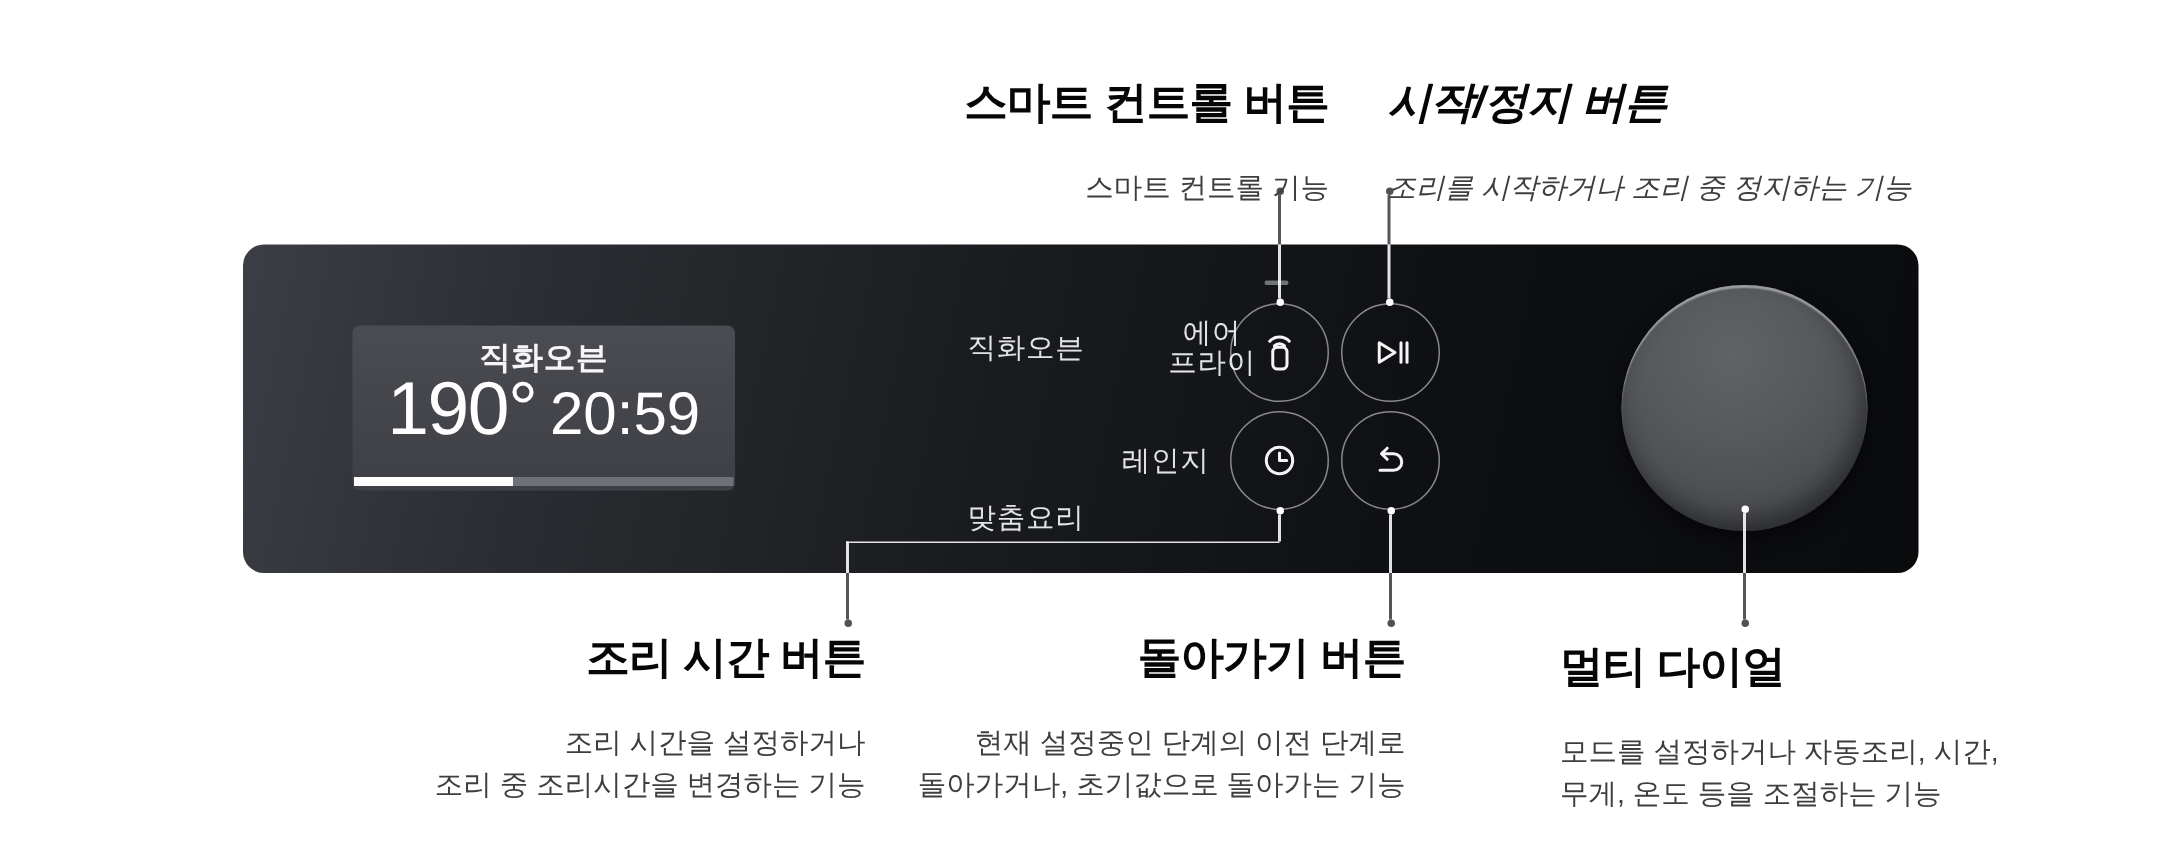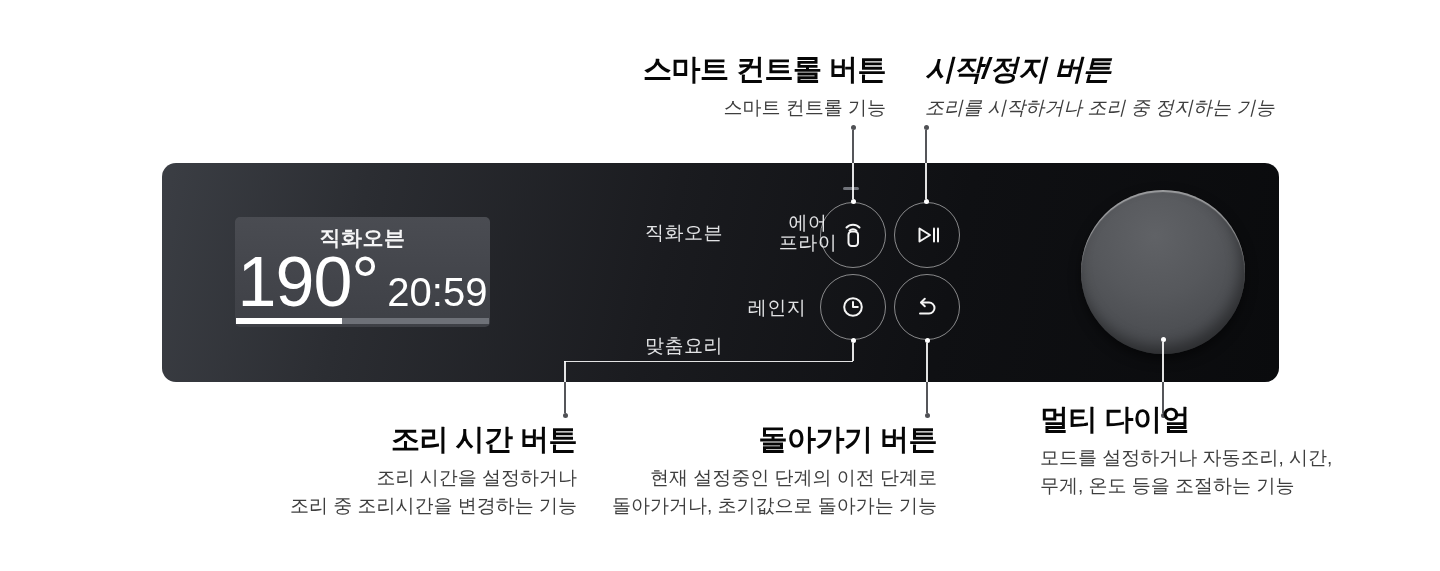--- a/index.html
+++ b/index.html
@@ -19,21 +19,21 @@
     color:#fff;
   }
   .display-mode{
     position:absolute;top:7px;left:0;right:0;text-align:center;
     font-size:21px;font-weight:700;letter-spacing:0.5px;color:#f5f5f6;
   }
   .display-temp-row{
     position:absolute;left:0;right:0;top:30px;height:70px;
     display:flex;justify-content:center;align-items:baseline;
   }
-  .display-temp{font-size:70px;font-weight:500;line-height:1;letter-spacing:-1px;color:#fff;}
+  .display-temp{font-size:50px;font-weight:500;line-height:1;letter-spacing:-1px;color:#fff;}
   .display-time{font-size:40px;font-weight:500;line-height:1;margin-left:9px;color:#fff;}
   .progress-track{
     position:absolute;left:1px;right:1px;bottom:3px;height:6px;background:#6e7178;
   }
   .progress-fill{height:100%;background:#ffffff;width:42%;}
   
   .panel-label{
     position:absolute;color:#e2e3e5;font-size:19px;font-weight:400;text-align:center;
     line-height:20px;white-space:pre-line;letter-spacing:0.5px;
   }
@@ -55,28 +55,28 @@
   
   .dial{
     position:absolute;left:1081px;top:190px;width:164px;height:164px;border-radius:50%;
     background:radial-gradient(circle at 45% 28%, #606266 0%, #56585c 40%, #4a4c50 72%, #3e4044 100%);
     box-shadow:inset 0 2px 1px rgba(255,255,255,0.42), inset -4px -8px 14px rgba(0,0,0,0.38), 0 5px 12px rgba(0,0,0,0.5);
     border:none;padding:0;cursor:pointer;
   }
   
   .callout{position:absolute;}
   .callout .title{font-size:29px;font-weight:800;color:#060606;line-height:31px;letter-spacing:-0.5px;}
-  .callout .desc{font-size:19px;color:#3e3e3e;line-height:28px;margin-top:9px;}
+  .callout .desc{font-size:19px;color:#3e3e3e;line-height:28px;margin-top:27px;}
   .co-right{text-align:right;}
   .co-left{text-align:left;}
   .co-smart{right:554px;top:54px;}
   .co-startstop{left:925px;top:54px;font-style:italic;}
   .co-cooktime{right:863px;top:424px;}
   .co-back{right:503px;top:424px;}
-  .co-dial{left:1040px;top:404px;}
+  .co-dial{left:1040px;top:430px;}
   
   .cl{position:absolute;}
   .cl.dark{background:#55565a;}
   .cl.white{background:rgba(255,255,255,0.88);}
   .cl-dot{position:absolute;width:5px;height:5px;border-radius:50%;}
   .cl-dot.dark{background:#505155;}
   .cl-dot.white{background:#ffffff;}
 </style>
 </head>
 <body>

